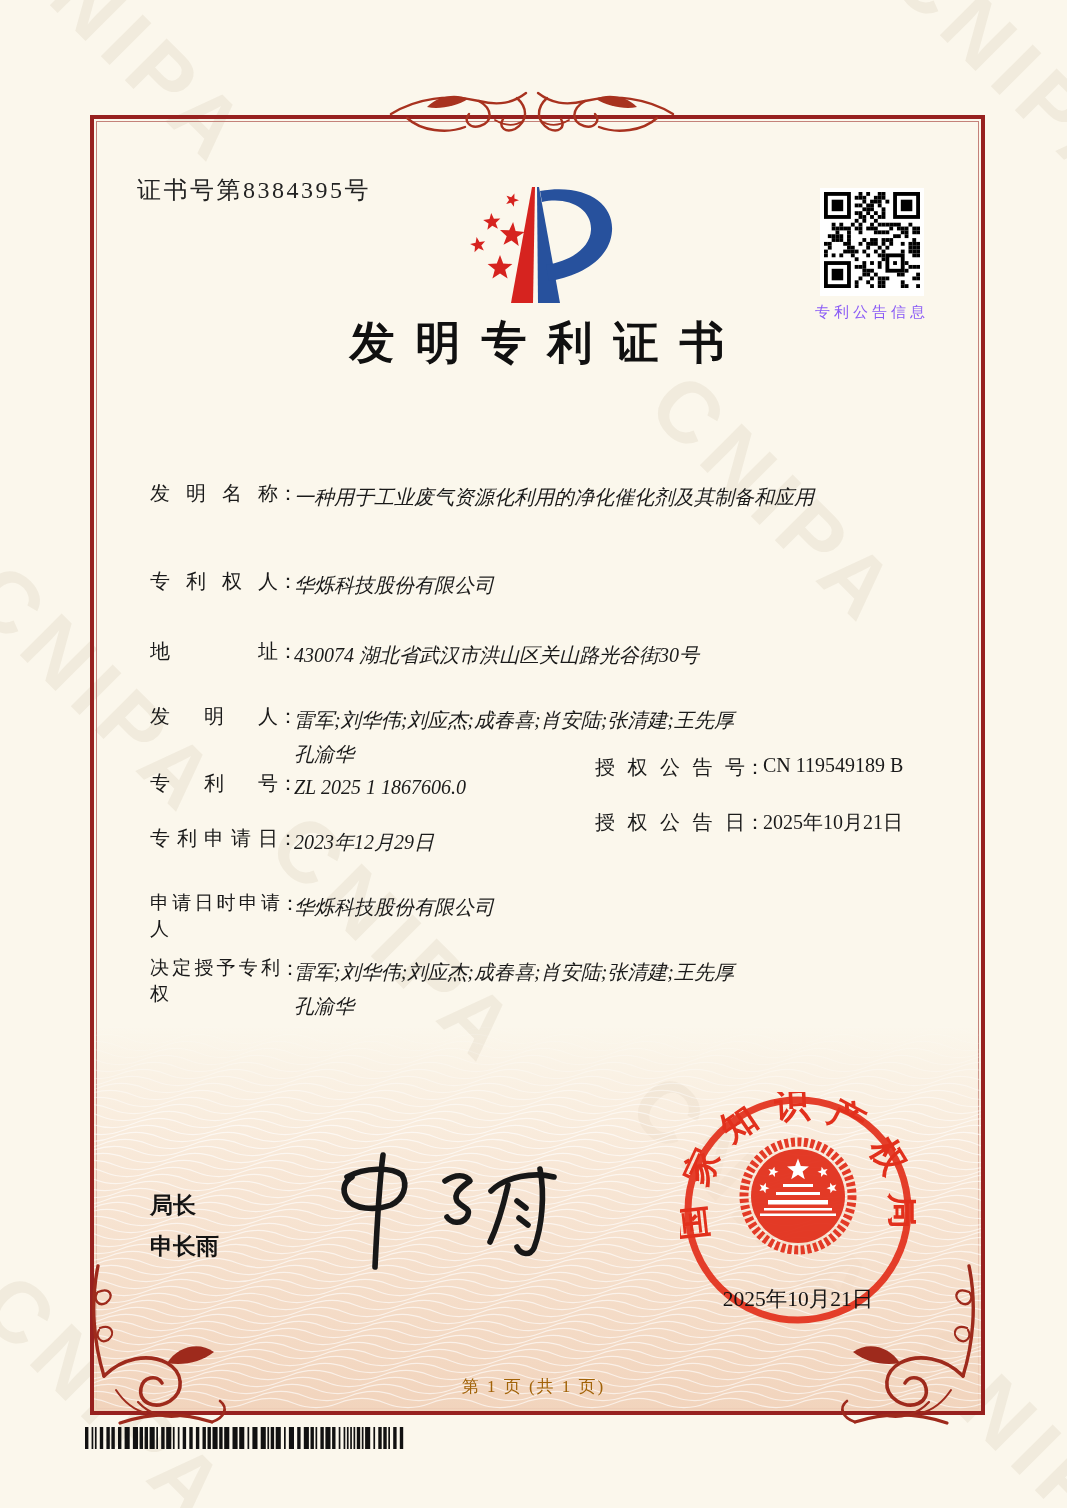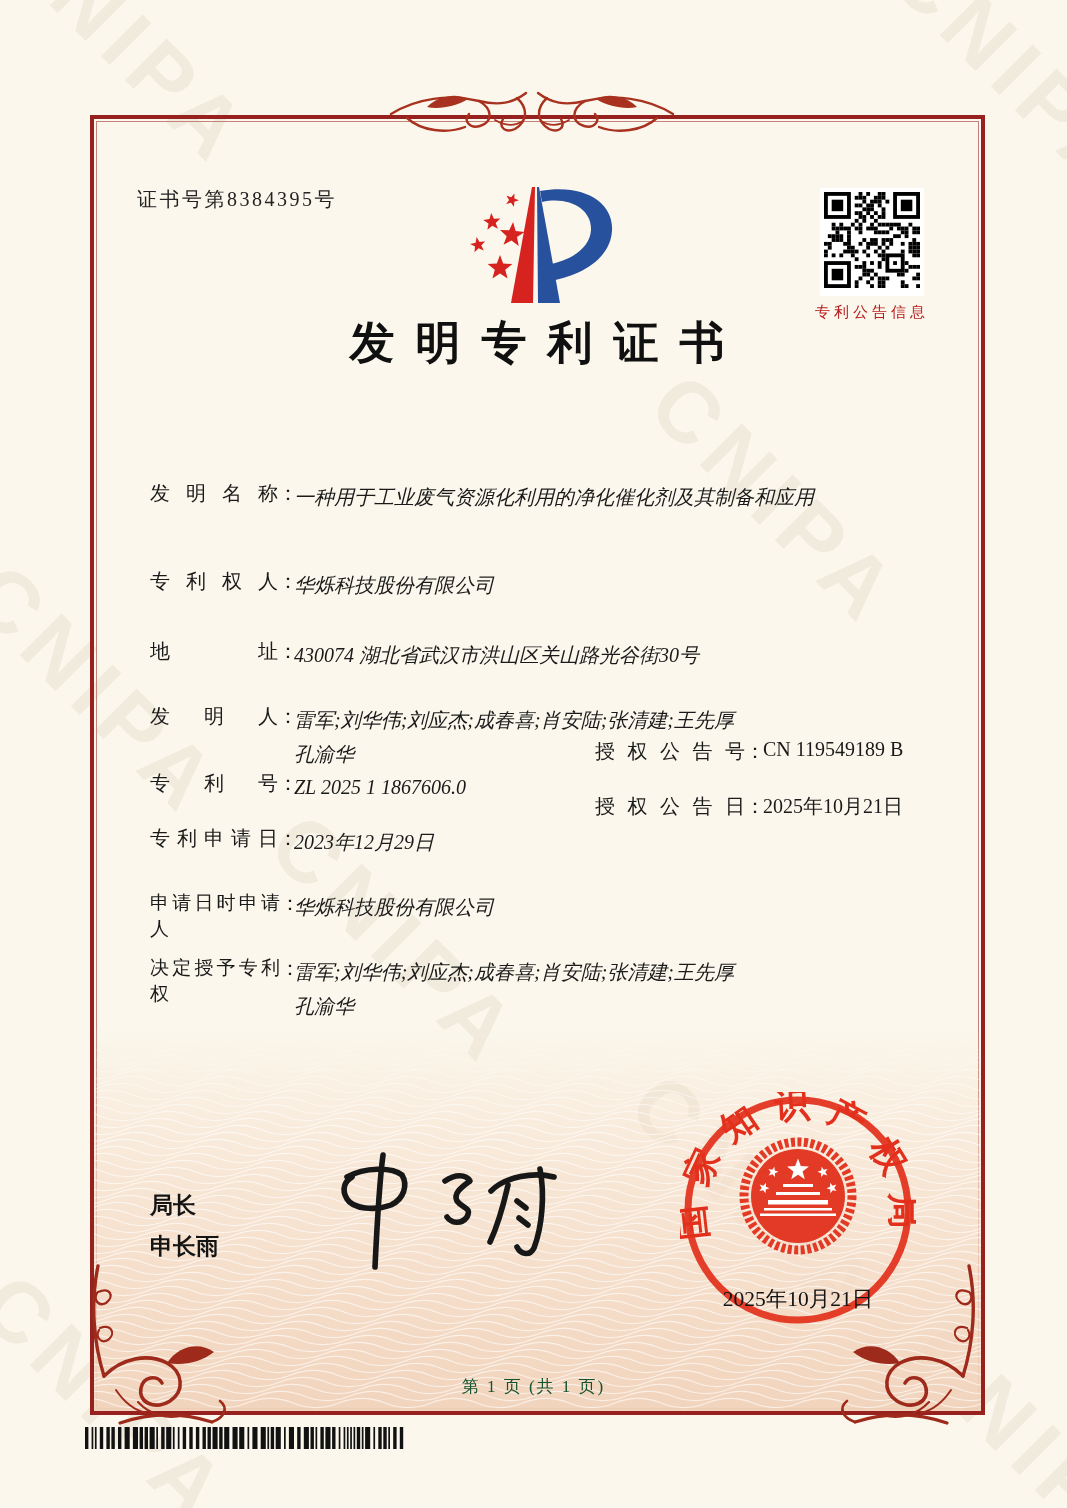--- a/index.html
+++ b/index.html
@@ -13,43 +13,43 @@
   .frame{position:absolute;left:90px;top:115px;width:895px;height:1300px;box-sizing:border-box;
          border:4px solid #97211f;z-index:2;}
   .frame-inner-line{position:absolute;inset:2px;border:1px solid #c4827a;pointer-events:none;}
   .peach{position:absolute;left:0;bottom:0;width:887px;height:385px;
          background:linear-gradient(180deg,rgba(246,226,208,0) 0%,rgba(246,222,202,0.65) 38%,rgba(241,210,186,0.95) 100%);}
   #waves{position:absolute;left:0;bottom:0;}
   
   .orn{position:absolute;z-index:3;pointer-events:none;}
   
   .ct{position:absolute;z-index:4;}
-  .cert-no{left:137px;top:174px;font-size:20px;letter-spacing:2.5px;color:#232323;margin-top:12px;}
+  .cert-no{left:137px;top:174px;font-size:24px;letter-spacing:2.5px;color:#232323;}
   .logo{left:448px;top:182px;}
   .qr-box{left:812px;top:188px;width:120px;text-align:center;}
   .qr-white{background:#fff;display:inline-block;padding:4px;}
-  .qr-caption{margin-top:7px;font-size:15px;letter-spacing:4px;color:#b91c1c;}
+  .qr-caption{margin-top:7px;font-size:15px;letter-spacing:4px;color:#8b5cf6;}
   .title{left:0;top:313px;width:1067px;text-align:center;font-size:45px;font-weight:700;
          letter-spacing:21px;padding-left:28px;box-sizing:border-box;color:#101010;}
   .row{position:absolute;left:150px;font-size:20px;z-index:4;margin-top:32px;}
-  .row2{position:absolute;left:595px;font-size:20px;z-index:4;}
+  .row2{position:absolute;left:595px;font-size:20px;z-index:4;margin-top:16px;}
   .lab{display:inline-block;width:128px;text-align:justify;text-align-last:justify;vertical-align:top;}
   .lab2{display:inline-block;width:150px;text-align:justify;text-align-last:justify;vertical-align:top;}
   .lab.long{font-size:19px;width:130px;}
   .colon{display:inline-block;vertical-align:top;}
   .val{position:absolute;left:144px;top:0;width:610px;white-space:pre-line;line-height:34px;font-style:italic;}
   .val2{position:absolute;left:168px;top:0;width:230px;white-space:nowrap;font-family:Liberation Serif, serif;}
   .legal{left:125px;top:1028px;width:817px;text-align:center;font-size:19.5px;
          line-height:37px;letter-spacing:1.5px;color:#111;}
   .legal div{white-space:nowrap;}
   .director{left:150px;font-family:"Liberation Sans","DejaVu Sans",sans-serif;
             font-weight:700;font-size:23px;color:#141414;}
   .sig{left:295px;top:1143px;}
   .seal{left:680px;top:1092px;}
-  .footer{left:0;top:1375px;width:1067px;text-align:center;font-size:17px;letter-spacing:2px;color:#14532d;}
+  .footer{left:0;top:1375px;width:1067px;text-align:center;font-size:17px;letter-spacing:2px;color:#a16207;}
   .barcode{left:85px;top:1427px;}
 </style>
 </head>
 <body>
 
 <div class="page">
 
   <div class="wm" style="left:-30px;top:-10px;">CNIPA</div>
   <div class="wm" style="left:860px;top:20px;">CNIPA</div>
   <div class="wm" style="left:620px;top:450px;">CNIPA</div>

